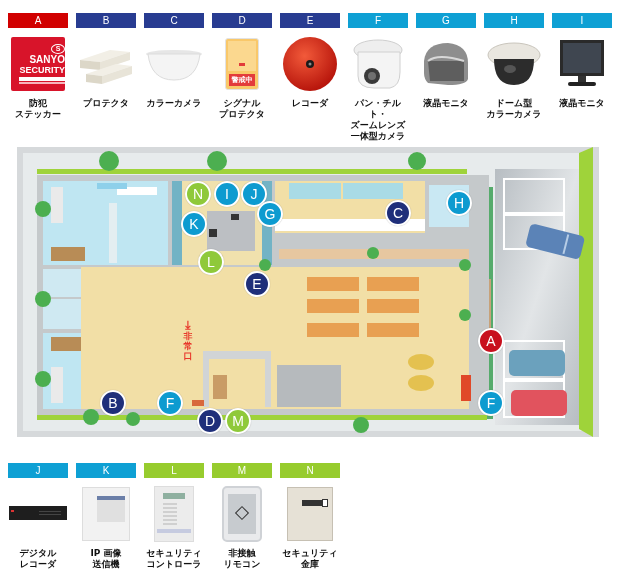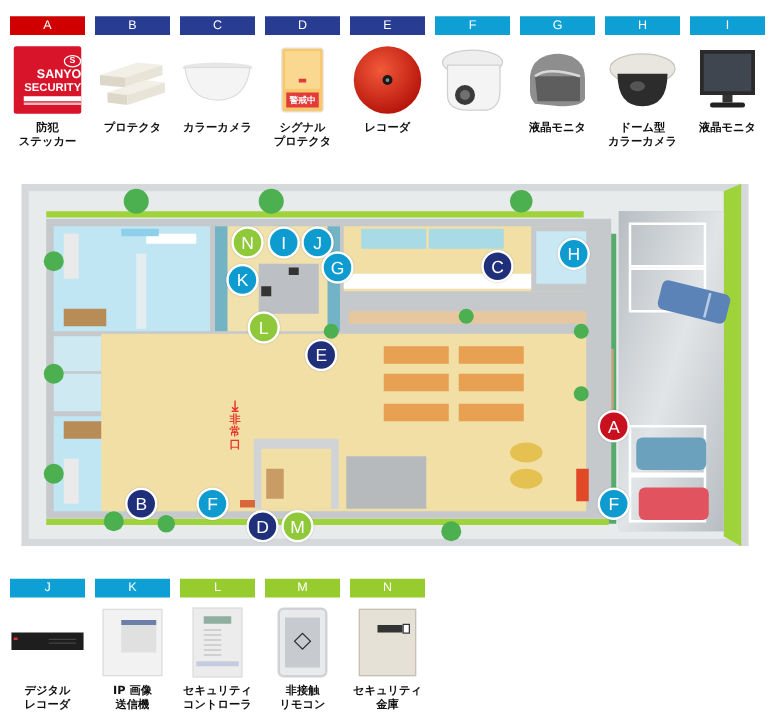--- a/index.html
+++ b/index.html
@@ -103,20 +103,23 @@
   <div class="legend-item">
     <div class="legend-tag tag-cyan">F</div>
     <div class="legend-thumb">
       <svg width="56" height="56" viewBox="0 0 56 56">
         <ellipse cx="28" cy="14" rx="24" ry="10" fill="#eeeeee" stroke="#cfcfcf"></ellipse>
         <path d="M8,16 L8,40 Q8,52 24,52 L40,52 Q50,50 50,36 L50,16 Z" fill="#f4f4f4" stroke="#d0d0d0"></path>
         <circle cx="22" cy="40" r="8" fill="#3a3a3a"></circle>
         <circle cx="22" cy="40" r="4" fill="#707070"></circle>
       </svg>
     </div>
+    <div class="legend-label">パン・チルト・
+ズームレンズ
+一体型カメラ</div>
   </div>
 
   <div class="legend-item">
     <div class="legend-tag tag-cyan">G</div>
     <div class="legend-thumb">
       <svg width="56" height="50" viewBox="0 0 56 50">
         <path d="M6,22 Q8,4 30,4 Q50,6 50,24 L50,40 Q48,46 30,46 L10,44 Q6,40 6,34 Z" fill="#8e8e8e"></path>
         <path d="M10,22 L46,22 L46,42 L12,42 Z" fill="#5e5e5e"></path>
         <path d="M10,22 Q20,14 46,22" fill="none" stroke="#d8d8d8" stroke-width="2"></path>
       </svg>

